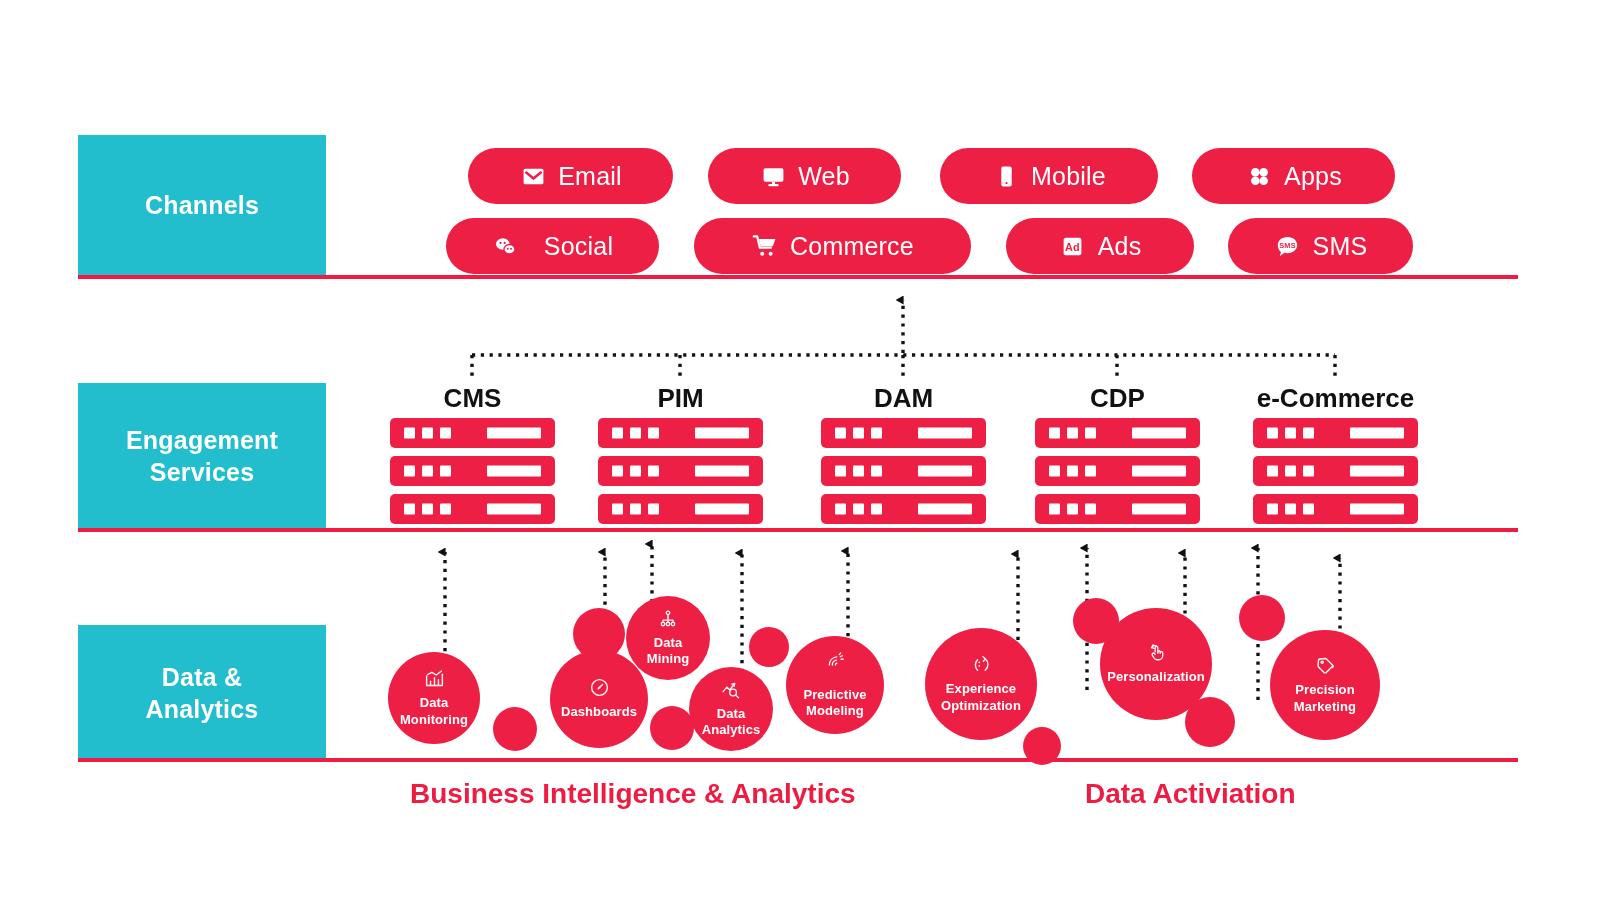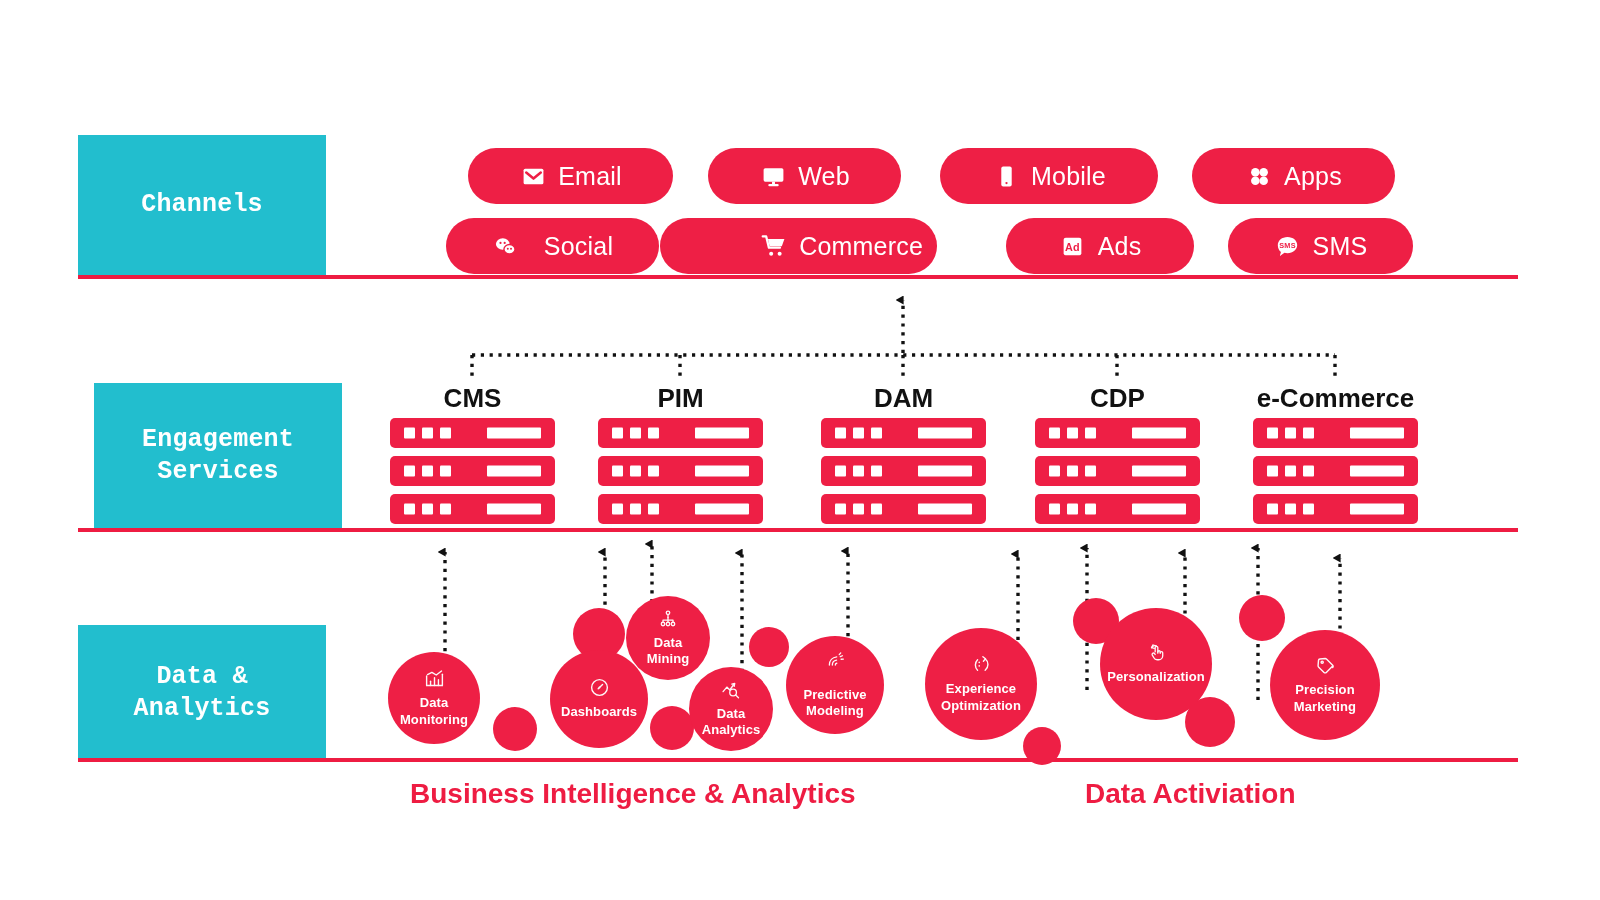--- a/index.html
+++ b/index.html
@@ -27,21 +27,20 @@
     color: #ffffff;
     display: flex;
     align-items: center;
     justify-content: center;
     text-align: center;
     font-weight: bold;
     letter-spacing: .2px;
     line-height: 1.28;
     box-sizing: border-box;
     padding: 4px 8px;
-    font-family: Liberation Mono, monospace;
   }
   .band-label span { display: block; white-space: pre-line; }
 
   
   .rule {
     position: absolute;
     height: 4px;
     background: #ee1c42;
     left: 78px;
     width: 1440px;
@@ -188,21 +187,21 @@
       <path d="M1185 640 L1185 553" marker-end="url(#arrowUp)"></path>
       <path d="M1258 700 L1258 548" marker-end="url(#arrowUp)"></path>
       <path d="M1340 655 L1340 558" marker-end="url(#arrowUp)"></path>
     </g>
   </svg>
 
   <div class="band-label" style="left:78px; top:135px; width:248px; height:140px; font-size:25px;">
     <span>Channels</span>
   </div>
 
-  <div class="band-label" style="left:78px; top:383px; width:248px; height:145px; font-size:25px;margin-left:16px;">
+  <div class="band-label" style="left:78px; top:383px; width:248px; height:145px; font-size:25px;">
     <span>Engagement
 Services</span>
   </div>
 
   <div class="band-label" style="left:78px; top:625px; width:248px; height:135px; font-size:25px;">
     <span>Data &amp;
 Analytics</span>
   </div>
 
   <div class="rule" style="top:275px;"></div>
@@ -259,21 +258,21 @@
           <ellipse cx="15.8" cy="14.6" rx="5.3" ry="4.5" fill="#fff" stroke="#ee1f45" stroke-width="1.3"></ellipse>
           <circle cx="7.2" cy="8.6" r="1.05" fill="#ee1f45"></circle>
           <circle cx="11.2" cy="8.6" r="1.05" fill="#ee1f45"></circle>
           <circle cx="14.2" cy="14.2" r=".95" fill="#ee1f45"></circle>
           <circle cx="17.3" cy="14.2" r=".95" fill="#ee1f45"></circle>
         </svg>
     </span>
     <span class="ptext">Social</span>
   </div>
 
-  <div class="pill" style="left:660px; top:218px; width:277px; height:56px;justify-content:flex-end;">
+  <div class="pill" style="left:694px; top:218px; width:277px; height:56px;">
     <span class="glyph">
       <svg width="26" height="26" viewBox="0 0 24 24">
           <path d="M1.6 3.2 h3.2 l2.5 10.4 h10.2" fill="none" stroke="#fff" stroke-width="2.1" stroke-linecap="round" stroke-linejoin="round"></path>
           <path d="M6.4 5.6 h15.2 l-2.4 6.6 H8.0 Z" fill="#fff"></path>
           <circle cx="9.4" cy="19.1" r="1.85" fill="#fff"></circle>
           <circle cx="17.2" cy="19.1" r="1.85" fill="#fff"></circle>
         </svg>
     </span>
     <span class="ptext">Commerce</span>
   </div>

